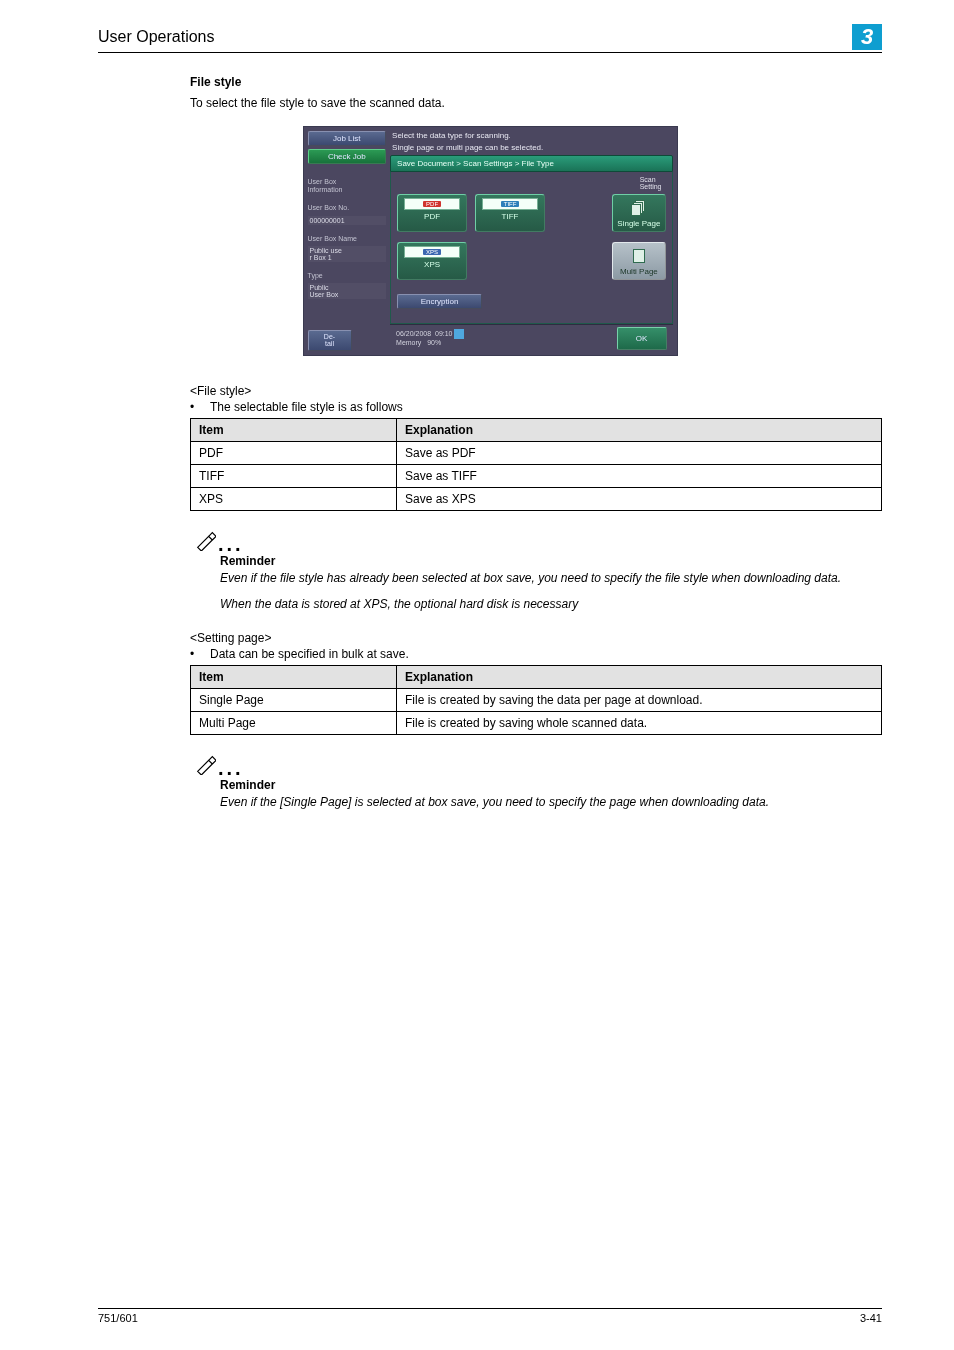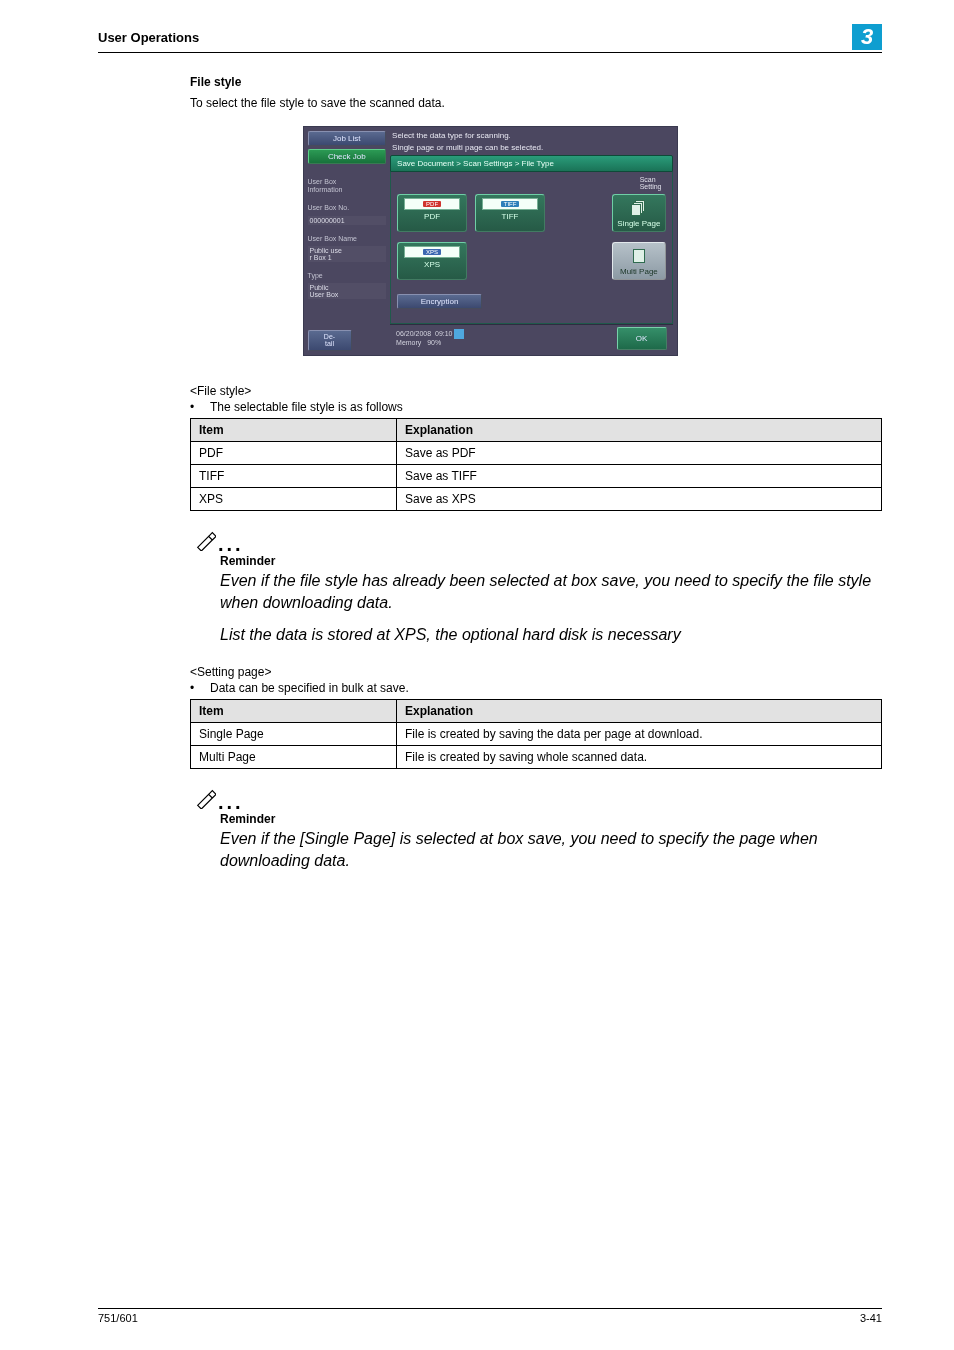--- a/index.html
+++ b/index.html
@@ -1,19 +1,19 @@
 <!DOCTYPE html>
 <html><head>
 <meta charset="utf-8">
 <style>
   * { box-sizing: border-box; margin: 0; padding: 0; }
   html, body { width: 954px; height: 1350px; font-family: Arial, Helvetica, sans-serif; color: #000; background: #fff; }
   .page { padding: 24px 72px 0 98px; position: relative; height: 100%; }
   .header-row { display: flex; justify-content: space-between; align-items: center; border-bottom: 1px solid #000; padding-bottom: 2px; }
-  .header-left { font-size: 13px; font-weight: bold; }
+  .header-left { font-size: 16px; }
   .header-right { width: 30px; height: 26px; background: #0e9ed0; color: #fff; display: flex; align-items: center; justify-content: center; font-size: 22px; font-weight: bold; font-style: italic; }
   .body-text { font-size: 12px; line-height: 1.45; }
   .h-file { font-weight: bold; font-size: 12px; margin: 22px 0 6px 92px; }
   .para1 { font-size: 12px; margin: 0 0 14px 92px; }
   .screenshot-wrap { display: flex; justify-content: center; margin: 8px 0 28px 0; }
 
   
   .device { width: 375px; background: #4b4760; border: 1px solid #3a3a50; font-family: Verdana, Arial, sans-serif; font-size: 8px; color: #d3d3de; position: relative; }
   .device .row { display: flex; }
   .leftcol { width: 87px; padding: 4px; display: flex; flex-direction: column; gap: 3px; }
@@ -53,21 +53,21 @@
   table.info { width: 692px; margin-left:92px; border-collapse: collapse; font-size:12px; }
   table.info th, table.info td { border:1px solid #000; padding:4px 8px; text-align:left; vertical-align:middle; }
   table.info th { background:#e2e2e2; font-weight:bold; }
   table.info .c1 { width:206px; }
 
   
   .note-icon { margin: 18px 0 -2px 96px; font-size: 20px; letter-spacing:2px; display:flex; align-items:flex-end; gap:2px; }
   .note-icon .pen { display:inline-block; transform: rotate(0deg); }
   .note-icon .pen svg { width:22px; height:22px; }
   .reminder-h { font-weight:bold; font-size:12px; margin-left:122px; }
-  .reminder-body { font-style: italic; font-size:16px; margin:2px 0 0 122px; line-height:1.4; max-width:662px; }
+  .reminder-body { font-style: italic; font-size:12px; margin:2px 0 0 122px; line-height:1.4; max-width:662px; }
   .reminder-body.p2 { margin-top:10px; }
 
   
   .footer { position:absolute; left:98px; right:72px; bottom:26px; border-top:1px solid #000; display:flex; justify-content:space-between; font-size:11px; padding-top:3px; }
 </style>
 </head>
 <body>
 
 <div class="page">
 
@@ -193,21 +193,21 @@
     </table>
 
   <div class="note-icon">
     <span class="pen"><svg viewBox="0 0 24 24">
           <path fill="none" stroke="#000" stroke-width="1.3" d="M4 20 L16 8 L20 12 L8 24 Z M16 8 L20 4 L24 8 L20 12"></path>
         </svg></span>
     <span style="font-size:20px;font-weight:bold;letter-spacing:3px;">...</span>
   </div>
   <div class="reminder-h">Reminder</div>
   <div class="reminder-body">Even if the file style has already been selected at box save, you need to specify the file style when downloading data.</div>
-  <div class="reminder-body p2">List the data is stored at XPS, the optional hard disk is necessary</div>
+  <div class="reminder-body p2">When the data is stored at XPS, the optional hard disk is necessary</div>
 
   <div class="subhead" style="margin-top:18px">&lt;Setting page&gt;</div>
   <div class="bullet-line"><span class="bullet-dot">•</span>&nbsp;&nbsp;&nbsp;<span>Data can be specified in bulk at save.</span></div>
 
   <table class="info">
     <tbody>
         <tr>
       <th class="c1">Item</th>
       <th>Explanation</th>
     </tr>

